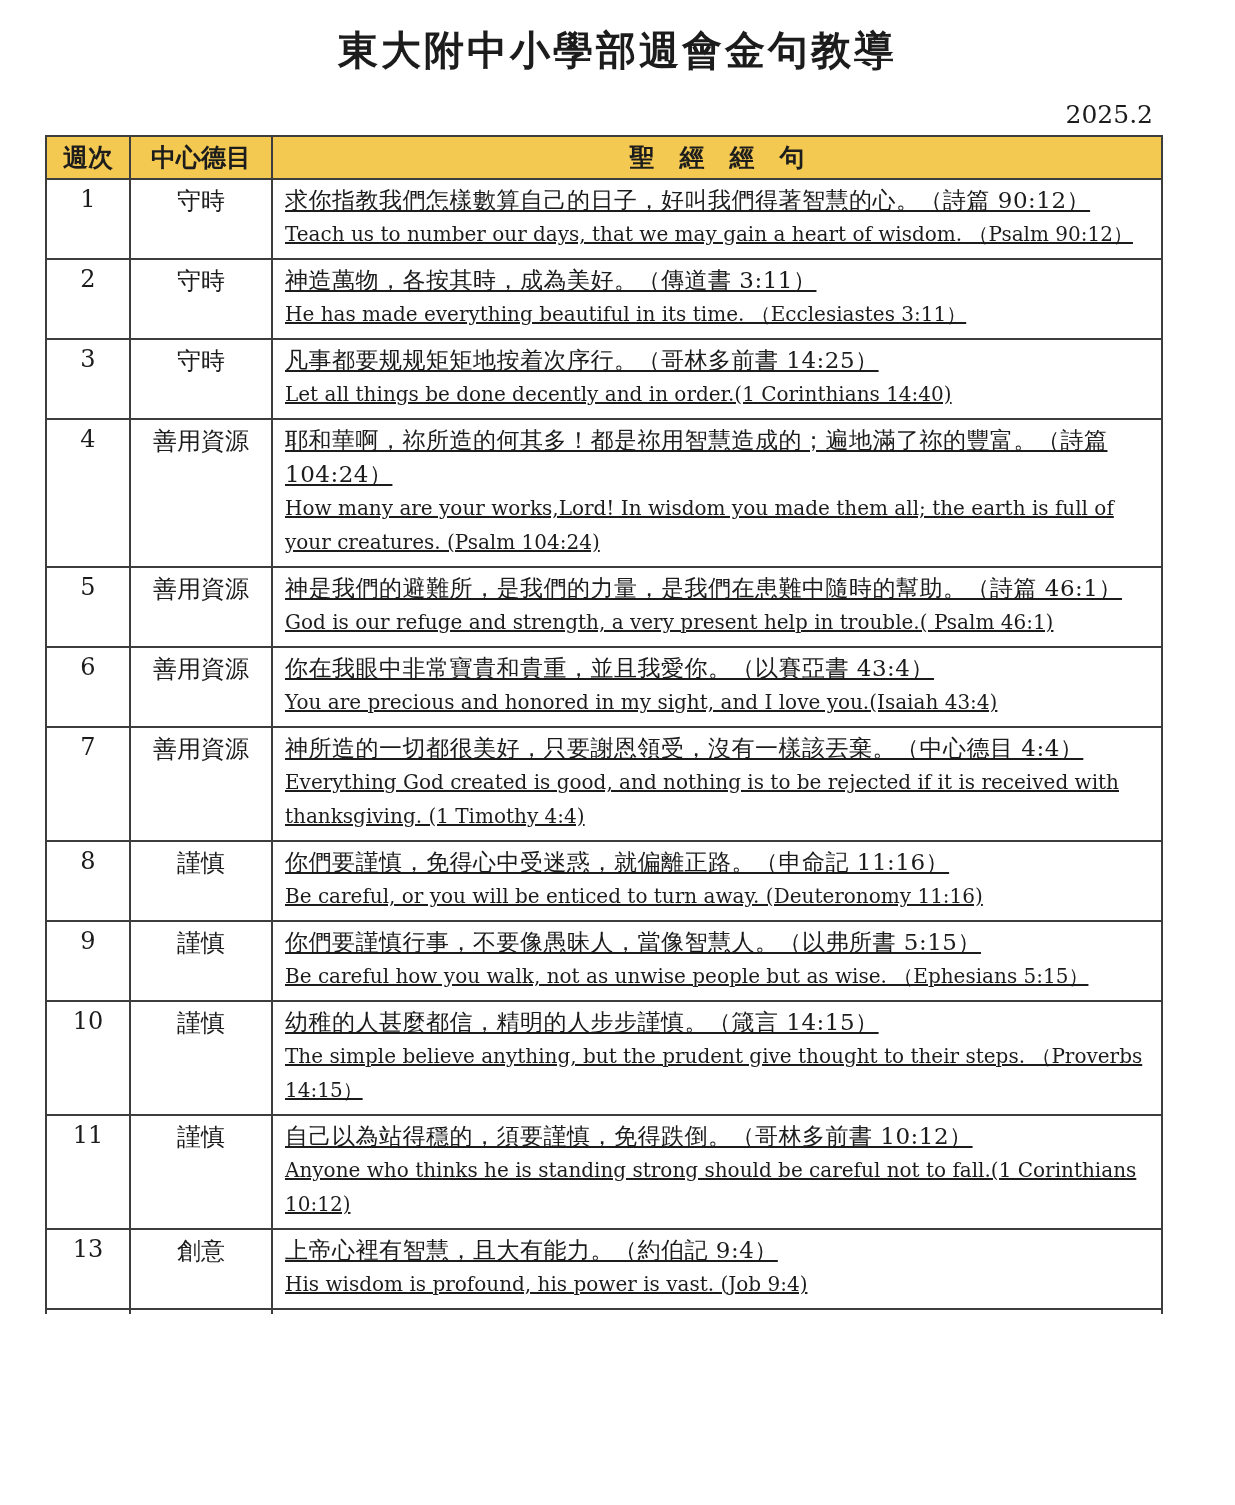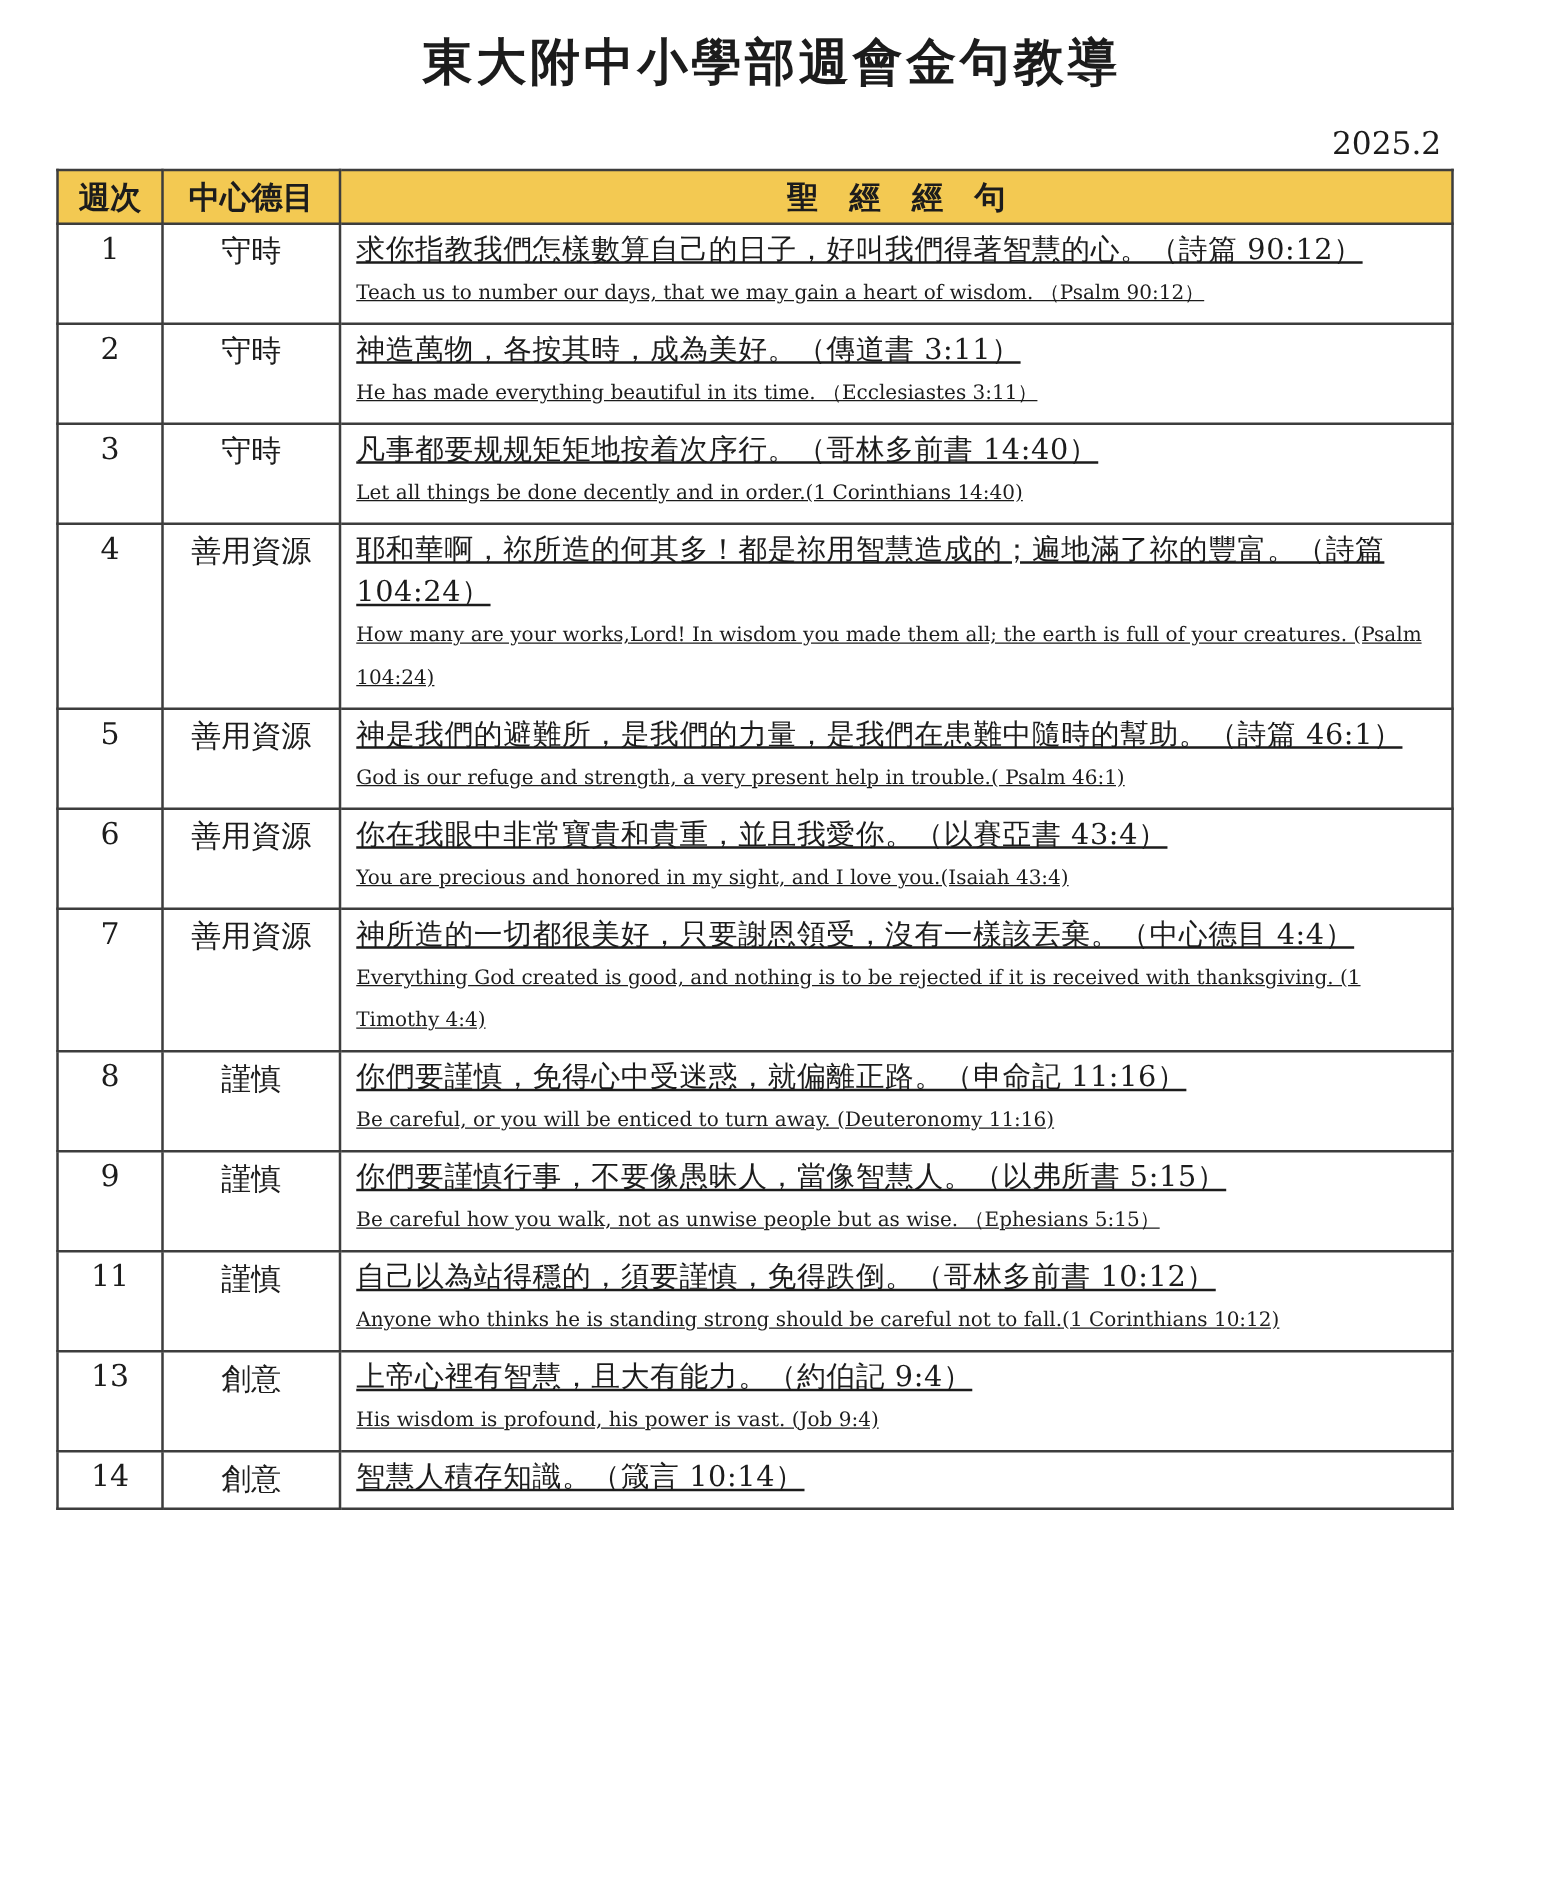--- a/index.html
+++ b/index.html
@@ -62,21 +62,21 @@
   td.verse-cell {
     padding: 3px 8px 7px 12px;
     text-decoration: underline;
   }
   .verse-zh {
     font-size: 23px;
     line-height: 34px;
     letter-spacing: 0.5px;
   }
   .verse-en {
-    font-size: 16px;
+    font-size: 20px;
     line-height: 34px;
   }
 </style>
 </head>
 <body>
 
 <div class="page">
 
   <div class="doc-title">東大附中小學部週會金句教導</div>
 
@@ -111,21 +111,21 @@
       <td class="verse-cell">
         <div class="verse-zh">神造萬物，各按其時，成為美好。（傳道書 3:11）</div>
         <div class="verse-en">He has made everything beautiful in its time. （Ecclesiastes 3:11）</div>
       </td>
     </tr>
 
     <tr>
       <td class="week-cell">3</td>
       <td class="virtue-cell">守時</td>
       <td class="verse-cell">
-        <div class="verse-zh">凡事都要规规矩矩地按着次序行。（哥林多前書 14:40）</div>
+        <div class="verse-zh">凡事都要规规矩矩地按着次序行。（哥林多前書 14:25）</div>
         <div class="verse-en">Let all things be done decently and in order.(1 Corinthians 14:40)</div>
       </td>
     </tr>
 
     <tr>
       <td class="week-cell">4</td>
       <td class="virtue-cell">善用資源</td>
       <td class="verse-cell">
         <div class="verse-zh">耶和華啊，祢所造的何其多！都是祢用智慧造成的；遍地滿了祢的豐富。（詩篇 104:24）</div>
         <div class="verse-en">How many are your works,Lord! In wisdom you made them all; the earth is full of your creatures. (Psalm 104:24)</div>
@@ -170,20 +170,28 @@
 
     <tr>
       <td class="week-cell">9</td>
       <td class="virtue-cell">謹慎</td>
       <td class="verse-cell">
         <div class="verse-zh">你們要謹慎行事，不要像愚昧人，當像智慧人。（以弗所書 5:15）</div>
         <div class="verse-en">Be careful how you walk, not as unwise people but as wise. （Ephesians 5:15）</div>
       </td>
     </tr>
 
+    <tr>
+      <td class="week-cell">10</td>
+      <td class="virtue-cell">謹慎</td>
+      <td class="verse-cell">
+        <div class="verse-zh">幼稚的人甚麼都信，精明的人步步謹慎。（箴言 14:15）</div>
+        <div class="verse-en">The simple believe anything, but the prudent give thought to their steps. （Proverbs 14:15）</div>
+      </td>
+    </tr>
 
     <tr>
       <td class="week-cell">11</td>
       <td class="virtue-cell">謹慎</td>
       <td class="verse-cell">
         <div class="verse-zh">自己以為站得穩的，須要謹慎，免得跌倒。（哥林多前書 10:12）</div>
         <div class="verse-en">Anyone who thinks he is standing strong should be careful not to fall.(1 Corinthians 10:12)</div>
       </td>
     </tr>
 

